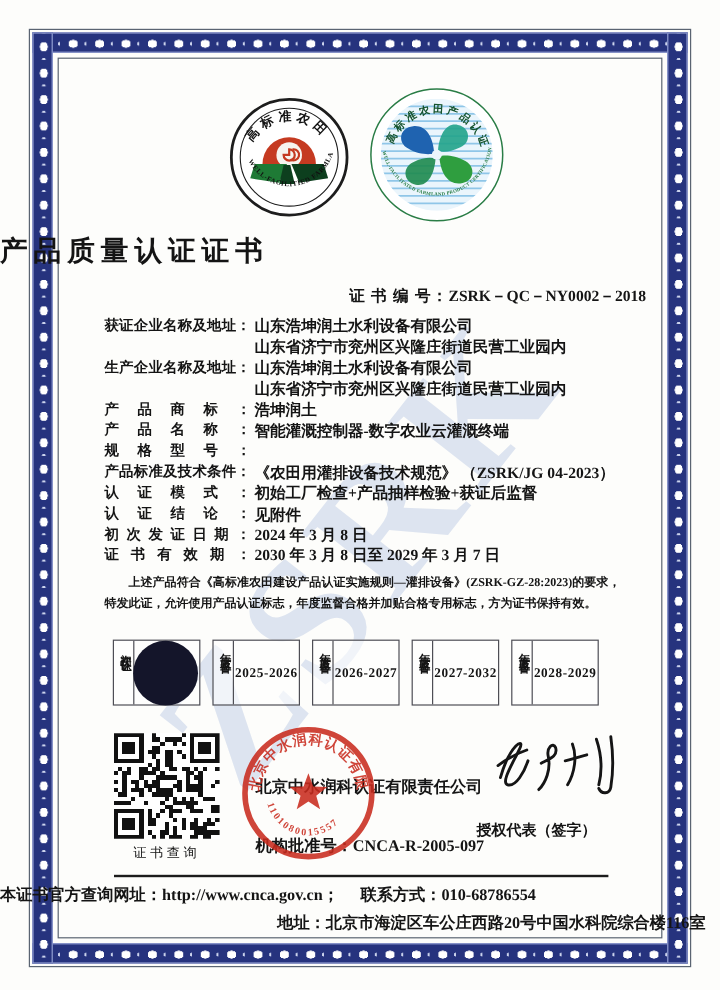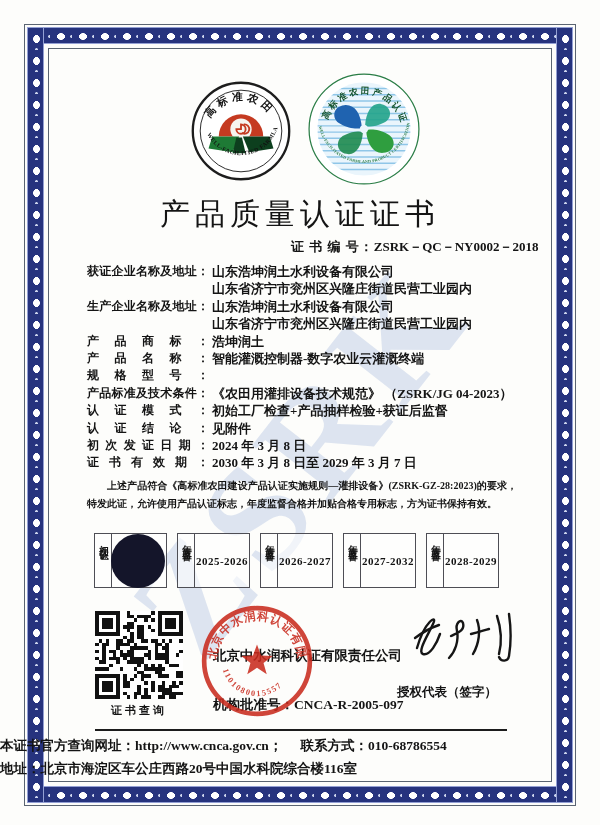--- a/index.html
+++ b/index.html
@@ -23,22 +23,22 @@
   .band-right{top:27px;bottom:22px;right:27px;width:17px;}
   
   .watermark{position:absolute;left:30px;top:240px;width:540px;height:440px;z-index:0;
      display:flex;align-items:center;justify-content:center;pointer-events:none;
      transform:rotate(-52deg);font-size:148px;font-weight:bold;letter-spacing:10px;
      color:rgba(130,160,208,0.26);font-family:"Liberation Serif",serif;}
   
   .logo{position:absolute;z-index:1;}
   .logo-left{left:190px;top:80px;width:102px;height:102px;}
   .logo-right{left:307px;top:72px;width:114px;height:114px;}
-  .title{position:absolute;left:0;right:0;top:194px;z-index:1;text-align:center;
-     font-size:30px;font-weight:normal;letter-spacing:5px;}
+  .title{position:absolute;left:0;right:0;top:194px;z-index:1;text-align:left;
+     font-size:23px;font-weight:bold;letter-spacing:5px;}
   .certno{position:absolute;left:291px;top:238px;z-index:1;font-size:13px;font-weight:bold;white-space:nowrap;}
   .certno .lab{letter-spacing:1px;}
   
   .fields{position:absolute;left:87px;top:263px;width:430px;z-index:1;}
   .frow{display:flex;line-height:17.4px;font-size:13px;font-weight:bold;}
   .jlabel{display:flex;justify-content:space-between;width:122px;flex:none;font-size:12px;
      margin-right:3px;align-items:baseline;white-space:nowrap;}
   .fval{flex:1;white-space:nowrap;}
   .statement{position:absolute;left:87px;top:477px;width:430px;z-index:1;font-size:10px;
      line-height:17.8px;font-weight:bold;text-align:justify;text-indent:2em;}
@@ -50,31 +50,31 @@
      text-orientation:upright;font-size:9.5px;font-weight:bold;letter-spacing:2px;line-height:15px;
      padding-top:3px;text-align:left;}
   .sbox .yr{flex:1;display:flex;align-items:center;justify-content:center;font-size:11px;
      font-weight:bold;letter-spacing:0.5px;}
   .seal-dot{position:absolute;left:16px;top:0px;width:54px;height:54px;border-radius:50%;
      background:#14152a;z-index:2;}
   
   .qr{position:absolute;left:95px;top:611px;width:88px;height:88px;z-index:1;background:#fff;}
   .qr svg{display:block;width:88px;height:88px;}
   .qr-caption{position:absolute;left:95px;top:703px;width:88px;z-index:1;text-align:center;
-     font-size:11px;font-weight:bold;letter-spacing:3px;}
+     font-size:11px;font-weight:normal;letter-spacing:3px;}
   .org-company{position:absolute;left:213px;top:647px;z-index:1;font-size:13.5px;font-weight:bold;white-space:nowrap;}
   .org-approval{position:absolute;left:213px;top:696px;z-index:1;font-size:13.5px;font-weight:bold;white-space:nowrap;}
   .seal{position:absolute;left:200px;top:604px;width:114px;height:114px;z-index:3;opacity:.87;}
   .signature{position:absolute;left:405px;top:608px;width:115px;height:60px;z-index:1;}
   .sign-label{position:absolute;left:385px;top:684px;width:112px;z-index:1;text-align:right;
      font-size:12.5px;font-weight:bold;}
   .hr-line{position:absolute;left:95px;top:729px;width:412px;border-top:2px solid #1c1c1c;z-index:1;}
   .footer1{position:absolute;left:0;right:0;top:737px;z-index:1;text-align:left;font-size:13.5px;font-weight:bold;white-space:nowrap;}
   .footer1 .gap{display:inline-block;width:18px;}
-  .footer2{position:absolute;left:0;right:1px;top:760px;z-index:1;text-align:left;font-size:13.5px;font-weight:bold;}
+  .footer2{position:absolute;left:0;right:12px;top:760px;z-index:1;text-align:right;font-size:13.5px;font-weight:bold;}
 </style>
 </head>
 <body>
 
 <div class="page">
 
   <div class="line-outer"></div>
   <div class="band bandH band-top"></div>
   <div class="band bandH band-bottom"></div>
   <div class="band bandV band-left"></div>

